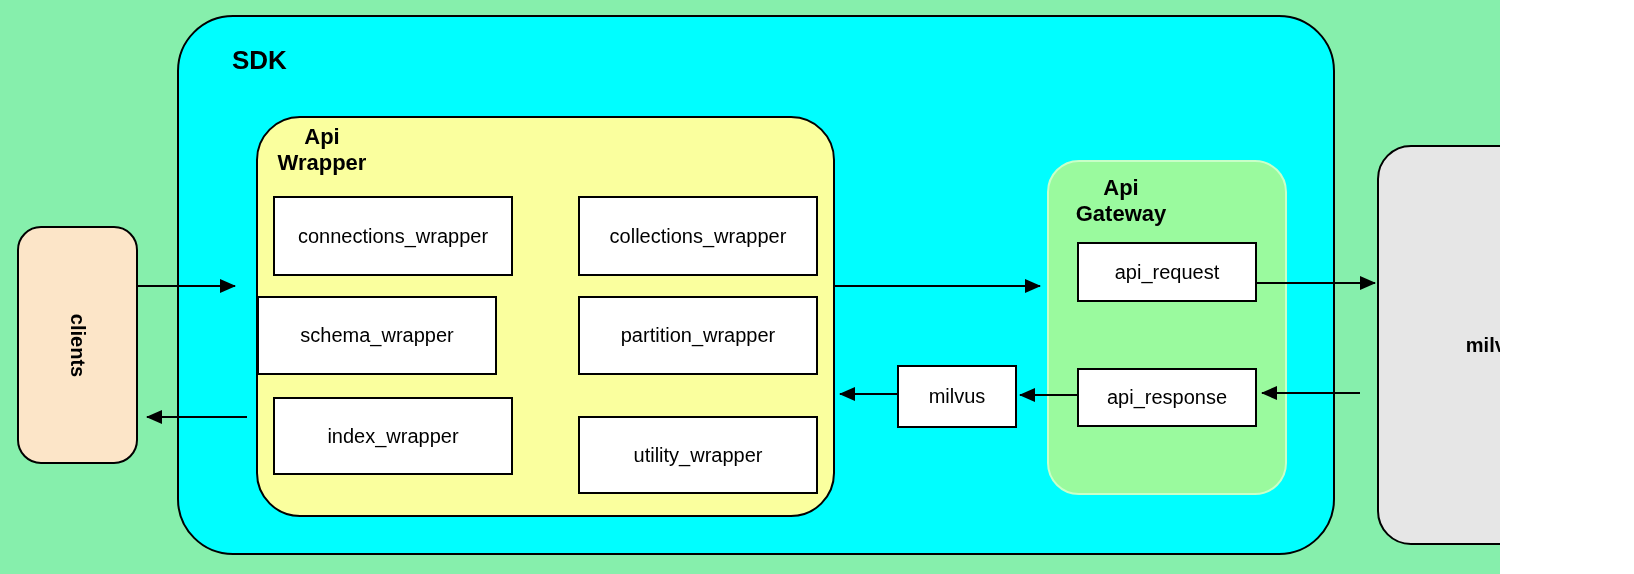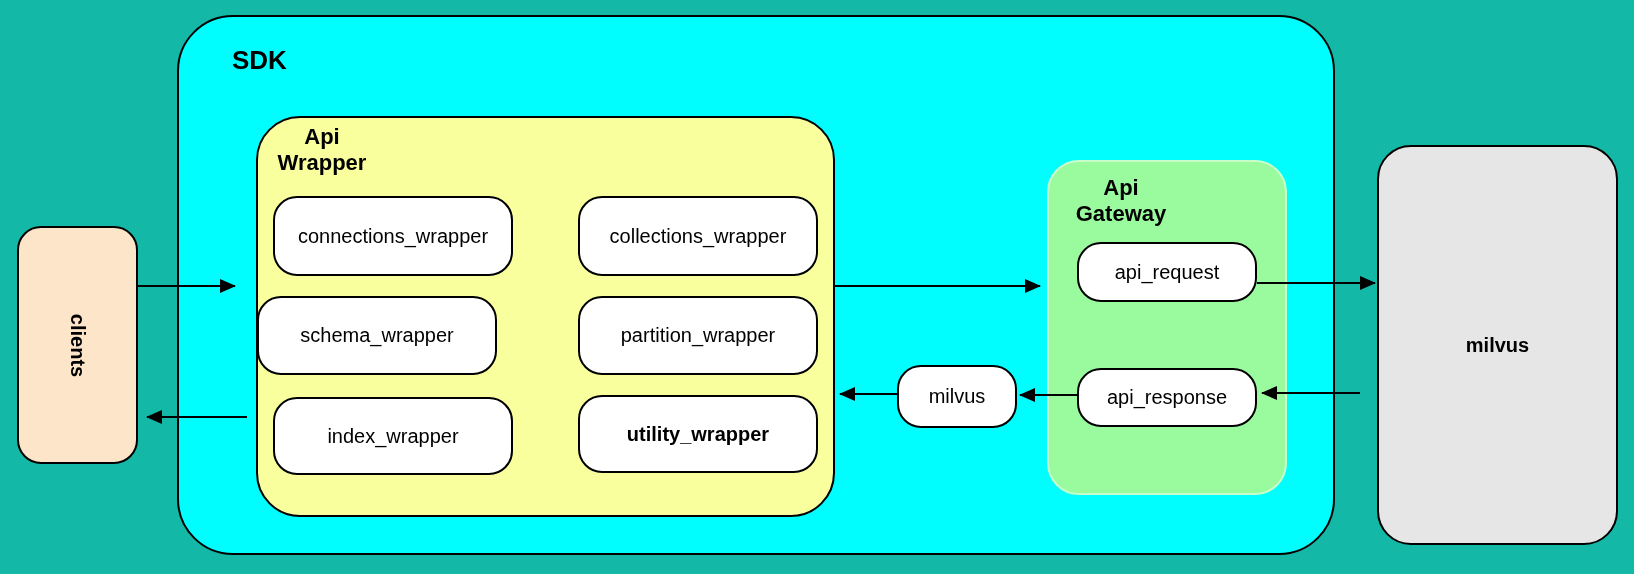--- a/index.html
+++ b/index.html
@@ -1,20 +1,20 @@
 <!DOCTYPE html>
 <html><head>
 <meta charset="utf-8">
 <style>
   html, body { margin: 0; padding: 0; background: #ffffff; }
   #canvas {
     position: relative;
-    width: 1634px;
+    width: 1500px;
     height: 574px;
-    background: #14b8a6;
+    background: #86efac;
     font-family: "Liberation Sans", sans-serif;
     color: #000;
     overflow: hidden;
   }
   .node { position: absolute; box-sizing: border-box; }
 
   
   .sdk {
     left: 177px; top: 15px; width: 1158px; height: 540px;
     background: #00feff; border: 2px solid #000; border-radius: 56px;
@@ -49,30 +49,30 @@
 
   .milvus {
     left: 1377px; top: 145px; width: 241px; height: 400px;
     background: #e6e6e6; border: 2px solid #000; border-radius: 34px;
     display: flex; align-items: center; justify-content: center;
   }
   .milvus-label { font-size: 20px; font-weight: bold; }
 
   
   .wbox {
-    background: #ffffff; border: 2px solid #000; border-radius: 24px;
+    background: #ffffff; border: 2px solid #000; border-radius: 0;
     display: flex; align-items: center; justify-content: center;
     font-size: 20px; text-align: center;
   }
   .w-connections { left: 273px; top: 196px; width: 240px; height: 80px; }
   .w-collections { left: 578px; top: 196px; width: 240px; height: 80px; }
   .w-schema     { left: 257px; top: 296px; width: 240px; height: 79px; }
   .w-partition  { left: 578px; top: 296px; width: 240px; height: 79px; }
   .w-index      { left: 273px; top: 397px; width: 240px; height: 78px; }
-  .w-utility    { left: 578px; top: 395px; width: 240px; height: 78px; font-weight: bold; }
+  .w-utility    { left: 578px; top: 416px; width: 240px; height: 78px; }
   .w-checker    { left: 897px; top: 365px; width: 120px; height: 63px; }
   .w-request    { left: 1077px; top: 242px; width: 180px; height: 60px; }
   .w-response   { left: 1077px; top: 368px; width: 180px; height: 59px; }
 
   
   .arrow { position: absolute; height: 2px; background: #000; }
   .arrow::after { content: ''; position: absolute; top: -6px; width: 0; height: 0; border-style: solid; }
   .arrow-right::after { right: -1px; border-width: 7px 0 7px 16px; border-color: transparent transparent transparent #000; }
   .arrow-left::after  { left: -1px;  border-width: 7px 16px 7px 0; border-color: transparent #000 transparent transparent; }
 </style>

